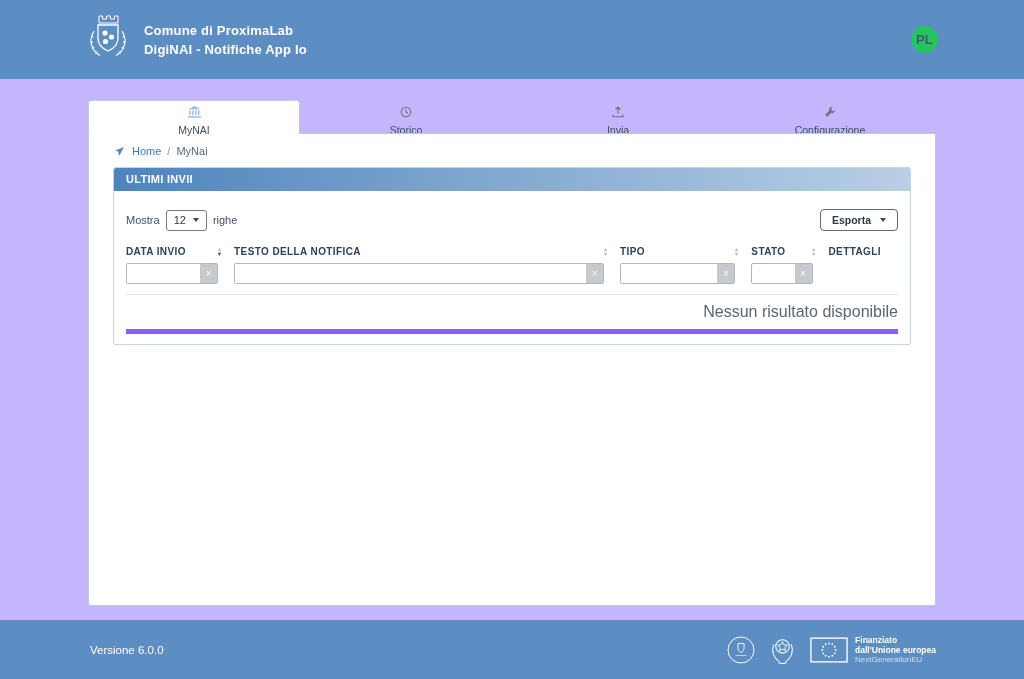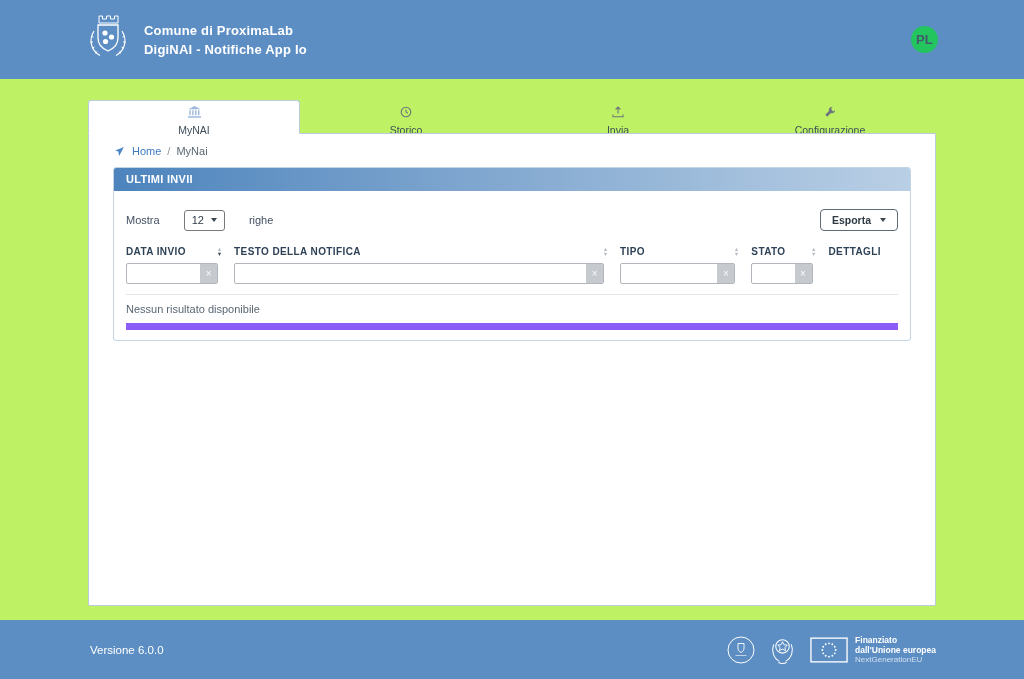--- a/index.html
+++ b/index.html
@@ -22,21 +22,21 @@
   .org-line1 { font-size:13px; font-weight:600; letter-spacing:.2px; margin-bottom:4px; }
   .org-line2 { font-size:13px; font-weight:600; letter-spacing:.2px; }
   .avatar {
     margin-left:auto; width:27px; height:27px; border-radius:50%;
     background:#22c55e; color:#44596e; font-size:13px; font-weight:700;
     display:flex; align-items:center; justify-content:center; letter-spacing:.3px;
     cursor:pointer;
   }
 
   
-  .content { flex:1 1 auto; padding:21px 88px 0; background:#bef264; }
+  .content { flex:1 1 auto; padding:21px 88px 0; background:#c4b5fd; }
 
   .tabs { display:flex; height:34px; margin-bottom:-1px; position:relative; }
   .tab {
     flex:1; text-align:center; padding-top:5px; cursor:pointer;
     border:1px solid transparent; border-bottom:none;
   }
   .tab .ticon { display:block; height:14px; line-height:14px; }
   .tab-label { font-size:10.5px; color:#3f4e5a; }
   .tab.active {
     background:#fff; border:1px solid #b9cbdd; border-bottom:1px solid #fff;
@@ -56,21 +56,21 @@
   .card { margin-top:10px; border:1px solid #c4d6e6; border-radius:3px; }
   .card-header {
     height:23px; line-height:23px; padding-left:12px;
     background:linear-gradient(90deg,#4d84bd 0%,#7fa6cf 45%,#b9cfe5 100%);
     color:#fff; font-size:11px; font-weight:700; letter-spacing:.3px;
     border-radius:2px 2px 0 0;
   }
   .card-body { padding:14px 12px 10px; }
 
   .controls-row { display:flex; justify-content:space-between; align-items:center; margin:4px 0 15px; }
-  .rows-select-group { display:flex; align-items:center; gap:24px; font-size:11px; color:#435063; }
+  .rows-select-group { display:flex; align-items:center; gap:6px; font-size:11px; color:#435063; }
   .rows-select {
     display:inline-flex; align-items:center; gap:7px; border:1px solid #767a7d;
     border-radius:3px; padding:2px 7px; height:21px; background:#fff; cursor:pointer;
     font-size:11px; color:#2e3a44;
   }
   .caret-down { width:0; height:0; border-left:3.5px solid transparent; border-right:3.5px solid transparent; border-top:4px solid #3c454d; }
   .export-btn {
     display:inline-flex; align-items:center; gap:9px; border:1.5px solid #5f6b76;
     border-radius:4px; padding:3px 11px; height:22px; background:#fff; cursor:pointer;
     font-family:"Liberation Sans",sans-serif; font-size:10.5px; font-weight:700; color:#2e3a44;
@@ -98,22 +98,22 @@
     padding:0 20px 0 5px; font-size:11px; color:#435063; background:#fff;
     font-family:"Liberation Sans",sans-serif;
   }
   .filter .clear {
     position:absolute; right:1px; top:1px; bottom:1px; width:17px;
     background:#c6cace; color:#fbfbfb; display:flex; align-items:center; justify-content:center;
     font-size:10px; cursor:pointer; border-radius:0 1px 1px 0;
   }
 
   .empty-row {
-    text-align:left; font-size:11px; color:#5a6772;
-    padding:8px 0; border-bottom:7px solid #8b5cf6;
+    text-align:right; font-size:16px; color:#5a6772;
+    padding:8px 0; border-bottom:5px solid #8b5cf6;
   }
 
   .card-footer { display:flex; justify-content:space-between; align-items:center; margin-top:14px; }
   .summary { font-size:10px; color:#5a6772; }
   .pagination { display:flex; gap:18px; padding-right:6px; }
   .pagination span { font-size:12px; color:#9aa2aa; cursor:pointer; line-height:12px; }
 
   
   .app-footer {
     height:59px; background:#5c8ec4; display:flex; align-items:center;

